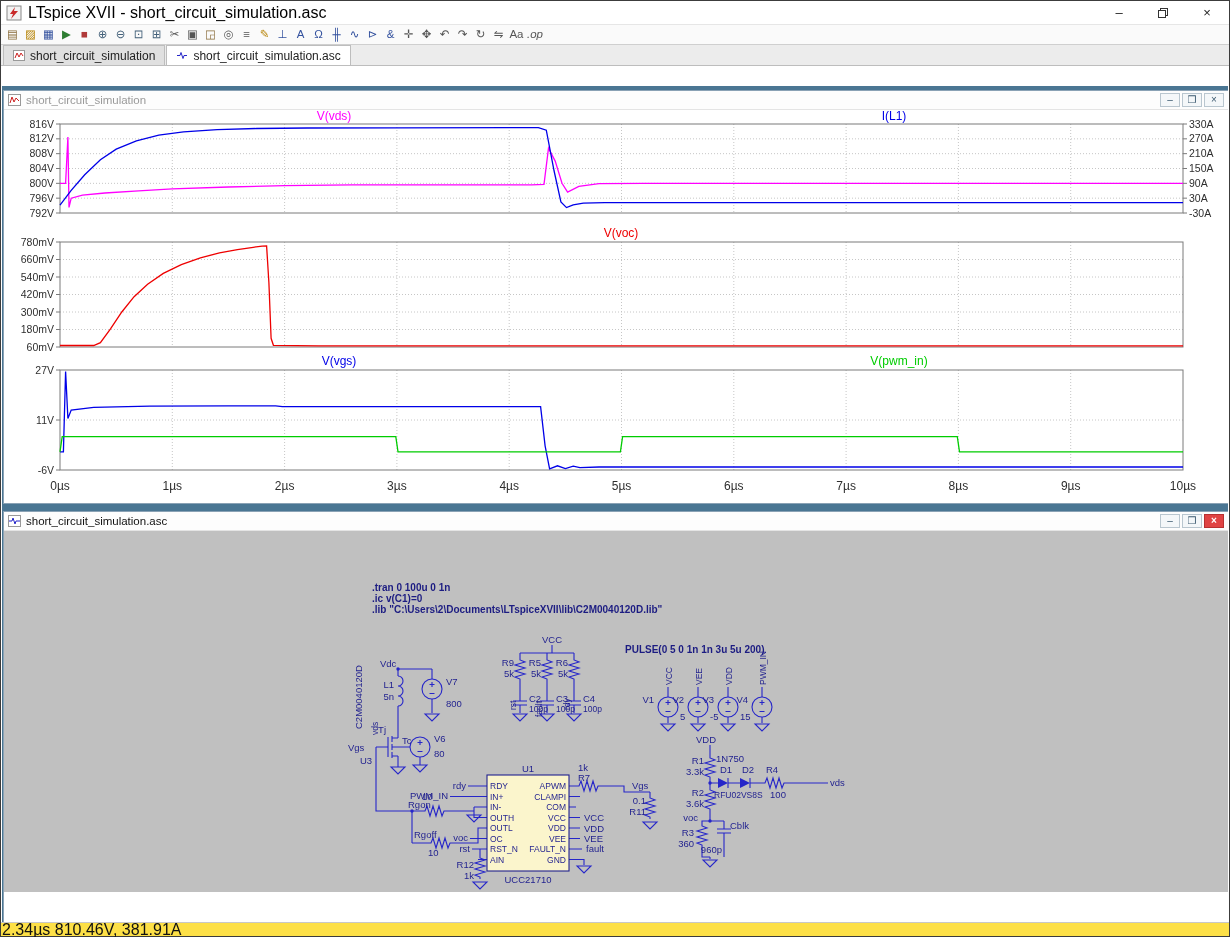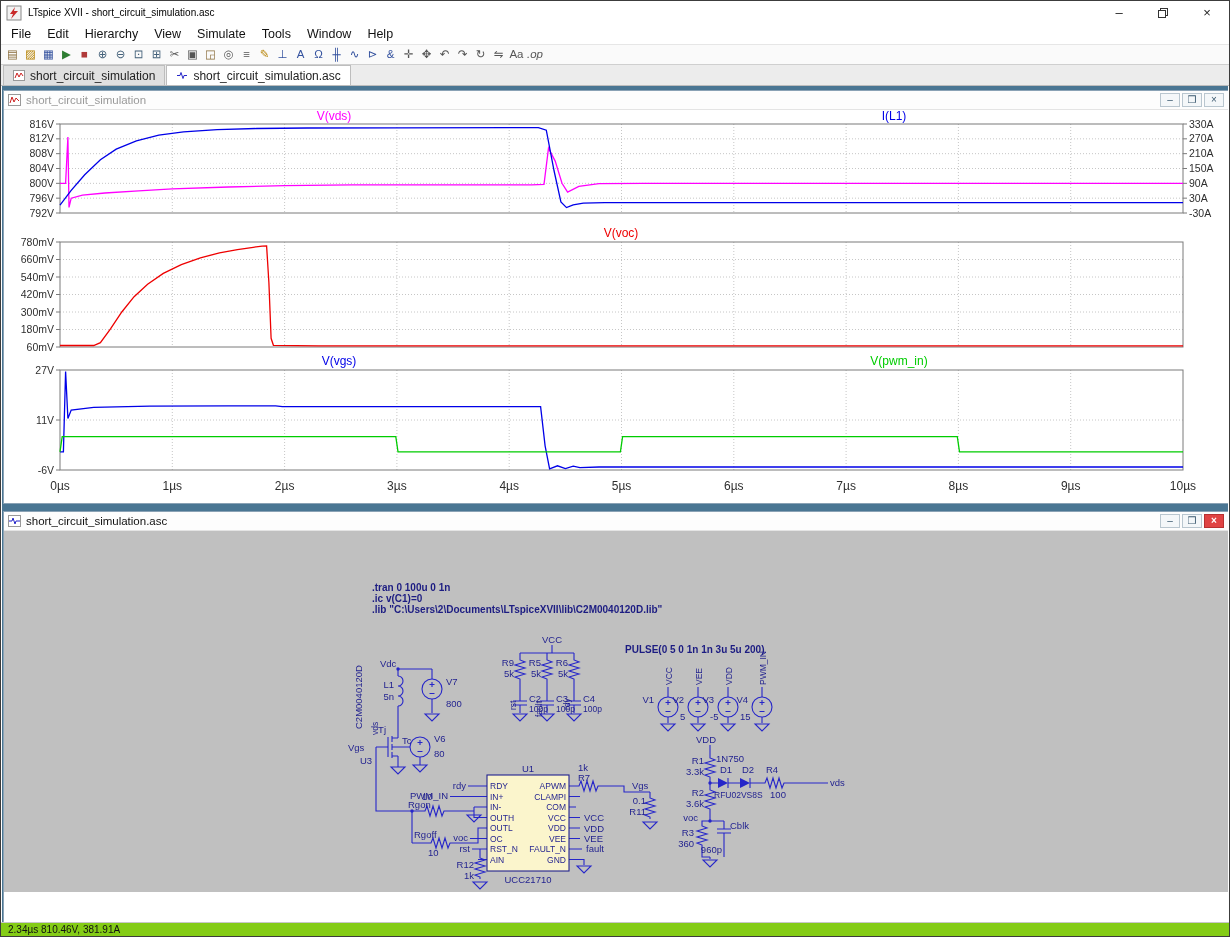--- a/index.html
+++ b/index.html
@@ -1,21 +1,21 @@
 <!DOCTYPE html>
 <html><head>
 <meta charset="utf-8">
 <style>
   * { box-sizing: border-box; margin: 0; padding: 0; }
   html,body { width:1230px; height:937px; font-family:"Liberation Sans",sans-serif; background:#fff; overflow:hidden; }
   .app { position:absolute; inset:0; background:#fff; border:1px solid #3c3c3c; }
 
   
   .titlebar { height:23px; display:flex; align-items:center; gap:6px; padding-left:5px; background:#fff; }
-  .titlebar .title { font-size:10px; color:#000; }
+  .titlebar .title { font-size:16px; color:#000; }
   .win-controls { margin-left:auto; display:flex; height:100%; }
   .wc { width:44px; height:100%; display:flex; align-items:center; justify-content:center; font-size:13px; color:#222; }
   .menubar { height:20px; display:flex; align-items:center; font-size:12.5px; padding-left:2px; background:#fff; }
   .menu-item { padding:2px 8px; color:#111; }
   .toolbar { height:21px; border-top:1px solid #e6e6e6; border-bottom:1px solid #cfcfcf; display:flex; align-items:center; padding:0 3px; gap:1px; background:#fafafa; }
   .tool { min-width:17px; height:17px; padding:0 1px; font-size:11.5px; line-height:17px; text-align:center; }
   .tabbar { height:21px; background:#ececec; display:flex; align-items:stretch; border-bottom:1px solid #bdbdbd; padding-left:2px; font-size:12px; }
   .tab { display:flex; align-items:center; gap:5px; padding:0 9px; border:1px solid #bdbdbd; border-bottom:none; background:#e0e0e0; color:#222; margin-right:1px; }
   .tab.active { background:#fff; }
 
@@ -27,21 +27,21 @@
   .ctitle { height:19px; display:flex; align-items:center; gap:5px; padding:0 4px; background:#fdfdfd; font-size:11.5px; border-bottom:1px solid #e4e4e4; }
   #wave-win .ctitle span.ct { color:#9a9a9a; }
   #schem-win .ctitle span.ct { color:#111; }
   .cbtns { margin-left:auto; display:flex; gap:2px; }
   .cb { width:20px; height:14px; border:1px solid #b9c6cf; background:#f4f7f9; font-size:10px; line-height:12px; text-align:center; color:#3c5a70; }
   .cb.close-red { background:#e04343; border-color:#b83030; color:#fff; font-weight:bold; }
   .wave-client { position:relative; width:1224px; height:393px; background:#fff;text-decoration:underline; }
   .schem-client { position:relative; width:1224px; height:361px; background:#c0c0c0; }
 
   
-  .statusbar { position:absolute; left:0; right:0; bottom:0; height:14px; background:#84cc16; border-top:1px solid #c8c8c8; font-size:10px; color:#111; padding-left:7px; line-height:13px; }
+  .statusbar { position:absolute; left:0; right:0; bottom:0; height:14px; background:#fde047; border-top:1px solid #c8c8c8; font-size:16px; color:#111; padding-left:1px; line-height:13px; }
 
   
   .grid { stroke:#c6c6c6; stroke-dasharray:1,2; stroke-width:1; }
   .frame { fill:none; stroke:#7a7a7a; stroke-width:1; }
   .axis { stroke:#7a7a7a; stroke-width:1; }
   .tick { font:10.5px "Liberation Sans",sans-serif; fill:#2e2e2e; }
   .xtick { font:12px "Liberation Sans",sans-serif; fill:#2e2e2e; }
   .ttl { font:12px "Liberation Sans",sans-serif; }
 
   
@@ -69,30 +69,20 @@
       <span class="wc">
         <svg width="10" height="10">
           <rect x="2.5" y="0.5" width="7" height="7" fill="none" stroke="#333"></rect>
           <rect x="0.5" y="2.5" width="7" height="7" fill="#fff" stroke="#333"></rect>
         </svg>
       </span>
       <span class="wc">×</span>
     </div>
   </div>
 
-  <div class="menubar" id="menubar">
-      <span class="menu-item">File</span>
-      <span class="menu-item">Edit</span>
-      <span class="menu-item">Hierarchy</span>
-      <span class="menu-item">View</span>
-      <span class="menu-item">Simulate</span>
-      <span class="menu-item">Tools</span>
-      <span class="menu-item">Window</span>
-      <span class="menu-item">Help</span>
-    </div>
 
   <div class="toolbar" id="toolbar">
       <span class="tool" style="color: rgb(138, 109, 59);">▤</span>
       <span class="tool" style="color: rgb(184, 134, 11);">▨</span>
       <span class="tool" style="color: rgb(51, 81, 158);">▦</span>
       <span class="tool" style="color: rgb(46, 125, 50);">▶</span>
       <span class="tool" style="color: rgb(176, 58, 58);">■</span>
       <span class="tool" style="color: rgb(68, 97, 122);">⊕</span>
       <span class="tool" style="color: rgb(68, 97, 122);">⊖</span>
       <span class="tool" style="color: rgb(68, 97, 122);">⊡</span>

